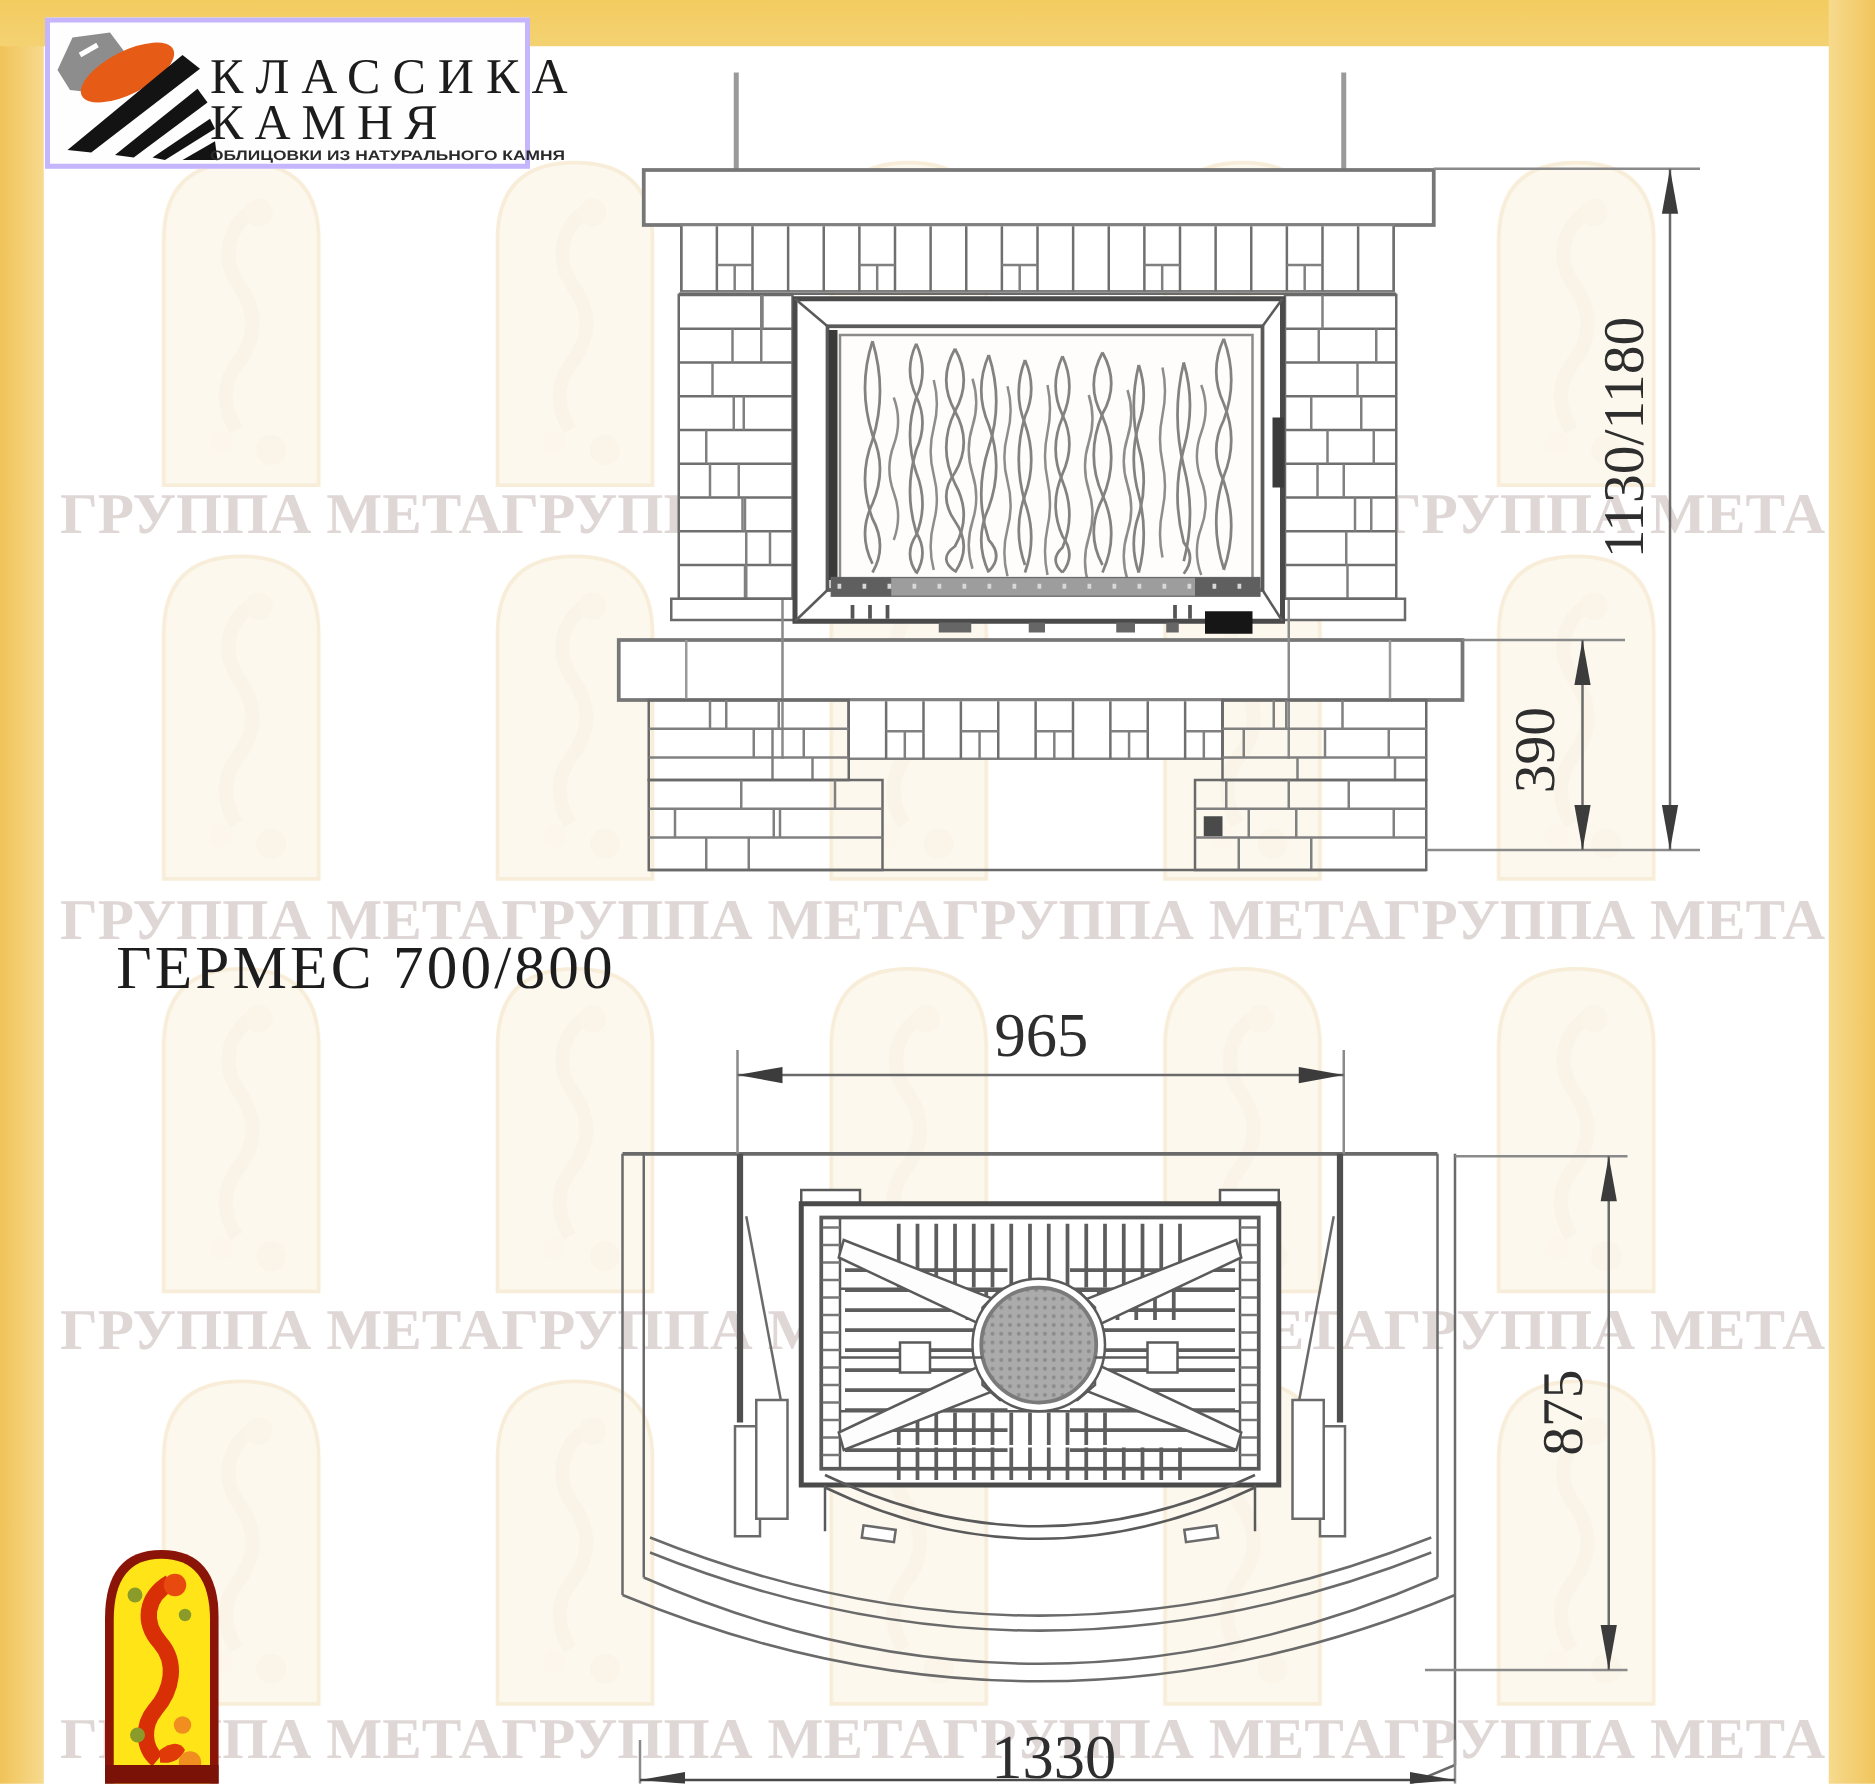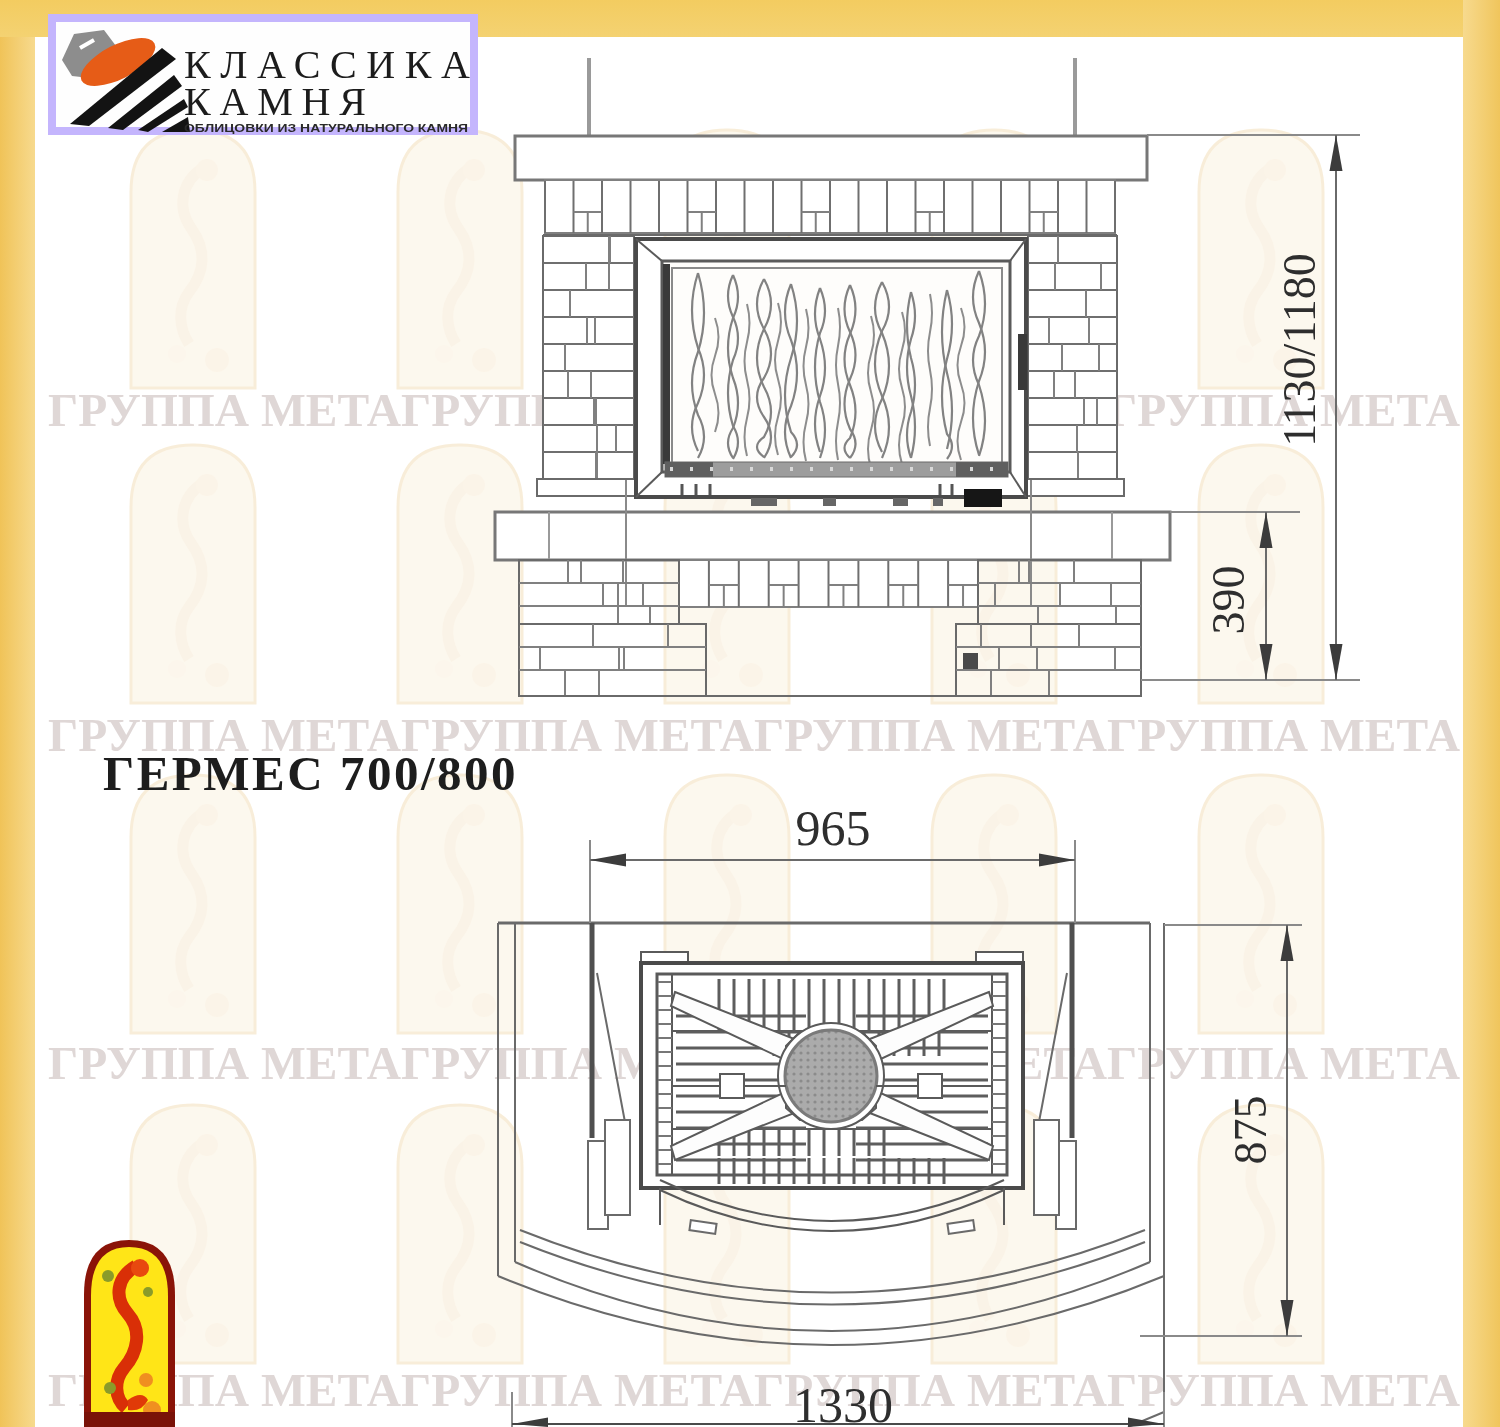--- a/index.html
+++ b/index.html
@@ -553,23 +553,23 @@
 <g>
 <line x1="512" y1="1392" x2="512" y2="1427" stroke="#8a8a8a" stroke-width="2"></line>
 <line x1="1164" y1="1392" x2="1164" y2="1427" stroke="#8a8a8a" stroke-width="2"></line>
 <line x1="512" y1="1424" x2="1164" y2="1424" stroke="#4a4a4a" stroke-width="2"></line>
 <path d="M512,1424 L548,1417.5 L548,1427 Z" fill="#3c3c3c"></path>
 <path d="M1164,1424 L1128,1417.5 L1128,1427 Z" fill="#3c3c3c"></path>
 <text x="843" y="1422" font-family="Liberation Serif,serif" font-size="50" fill="#2e2e2e" text-anchor="middle">1330</text>
 </g>
 </svg>
 
-<div style="position:absolute;left:103px;top:745px;font-family:'Liberation Serif',serif;font-weight:bold;font-size:49px;color:#1d1d1d;letter-spacing:2.5px">ГЕРМЕС 700/800</div>
-
-<div style="position:absolute;left:48px;top:14px;width:430px;height:121px;background:#fefefe;border:8px solid #c4b5fd;box-sizing:border-box;z-index:30">
+<div style="position:absolute;left:93px;top:745px;font-family:'Liberation Serif',serif;font-weight:normal;font-size:49px;color:#1d1d1d;letter-spacing:2.5px">ГЕРМЕС 700/800</div>
+
+<div style="position:absolute;left:36px;top:14px;width:388px;height:121px;background:#fefefe;border:4px solid #c4b5fd;box-sizing:border-box;z-index:30">
 <svg width="426" height="117" viewBox="0 0 426 117">
 
 <path d="M6,38 L18,12 L48,8 L60,24 L43,57 L16,54 Z" fill="#8d8d8d"></path>
 <line x1="24" y1="26" x2="38" y2="18" stroke="#fff" stroke-width="4"></line>
 
 <ellipse cx="62" cy="40" rx="41" ry="17" fill="#e65c17" transform="rotate(-27 62 40)"></ellipse>
 
 <path d="M14,102 L106,26 L120,37 L33,104 Z" fill="#131313"></path>
 <path d="M52,106 L118,53 L126,64 L67,108 Z" fill="#131313"></path>
 <path d="M82,108 L128,77 L132,85 L92,110 Z" fill="#131313"></path>

